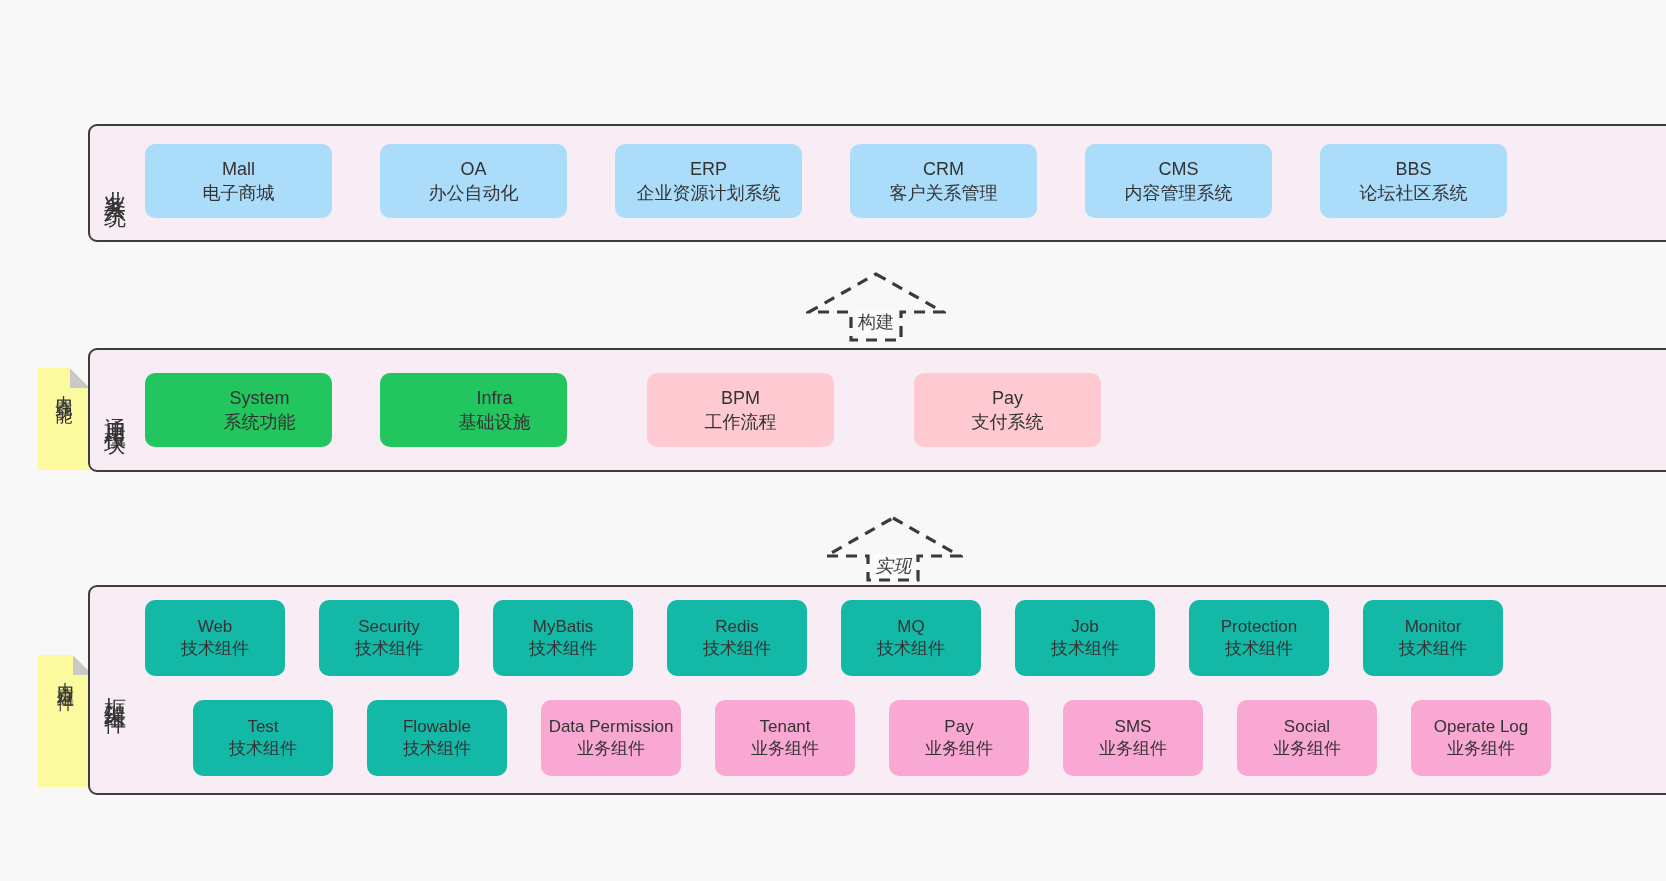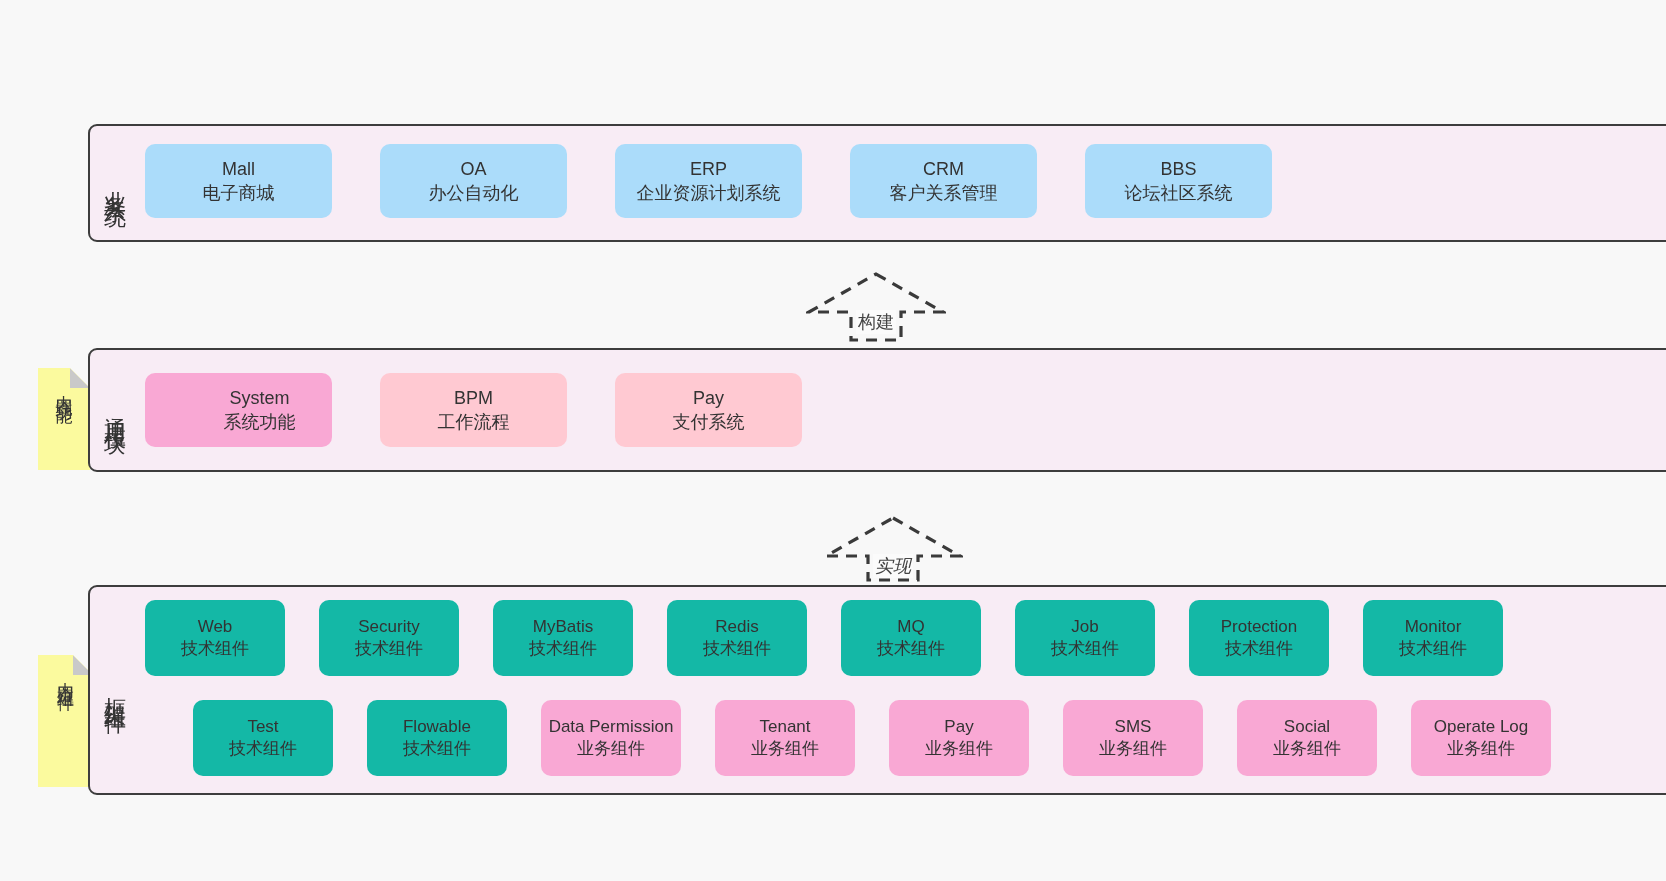--- a/index.html
+++ b/index.html
@@ -44,22 +44,22 @@
     border-radius:10px;
     display:flex;flex-direction:column;
     align-items:center;justify-content:center;
     text-align:center;color:#333;
     box-sizing:border-box;padding:0 6px;
   }
   .box-lg{width:187px;height:74px;font-size:18px;line-height:1.35;}
   .box-sm{width:140px;height:76px;font-size:17px;line-height:1.3;}
 
   .blue{background:#abdcfa;}
-  .red{background:#f9a8d4;padding-left:48px;}
-  .pink{background:#ffc9d2;}
+  .red{background:#22c55e;padding-left:48px;}
+  .pink{background:#ffc9d2;margin-left:32px;}
   .green{background:#14b8a6;}
   .lightgreen{background:#f9a8d4;}
 
   
   .note{
     position:absolute;background:#fbfa9e;z-index:0;
     clip-path:polygon(0 0,calc(100% - 20px) 0,100% 20px,100% 100%,0 100%);
   }
   #note-modules{left:38px;top:368px;width:52px;height:102px;}
   #note-components{left:38px;top:655px;width:55px;height:132px;}
@@ -116,40 +116,48 @@
         </div>
         <div class="box box-lg blue">
           <span>ERP</span>
           <span>企业资源计划系统</span>
         </div>
         <div class="box box-lg blue">
           <span>CRM</span>
           <span>客户关系管理</span>
         </div>
         <div class="box box-lg blue">
+          <span>CMS</span>
+          <span>内容管理系统</span>
+        </div>
+        <div class="box box-lg blue">
           <span>BBS</span>
           <span>论坛社区系统</span>
         </div>
       </div>
   </section>
 
   <div class="arrow" id="arrow-build">
     <svg viewBox="0 0 140 72">
       <path d="M70 3 L137 41 L95 41 L95 69 L45 69 L45 41 L3 41 Z"></path>
     </svg>
     <span class="arrow-label">构建</span>
   </div>
 
   <section class="layer" id="layer-modules">
     <span class="layer-label">通用模块</span>
     <div class="row row-6">
         <div class="box box-lg red">
           <span>System</span>
           <span>系统功能</span>
         </div>
+        <div class="box box-lg red">
+          <span>Infra</span>
+          <span>基础设施</span>
+        </div>
         <div class="box box-lg pink">
           <span>BPM</span>
           <span>工作流程</span>
         </div>
         <div class="box box-lg pink">
           <span>Pay</span>
           <span>支付系统</span>
         </div>
       </div>
   </section>

